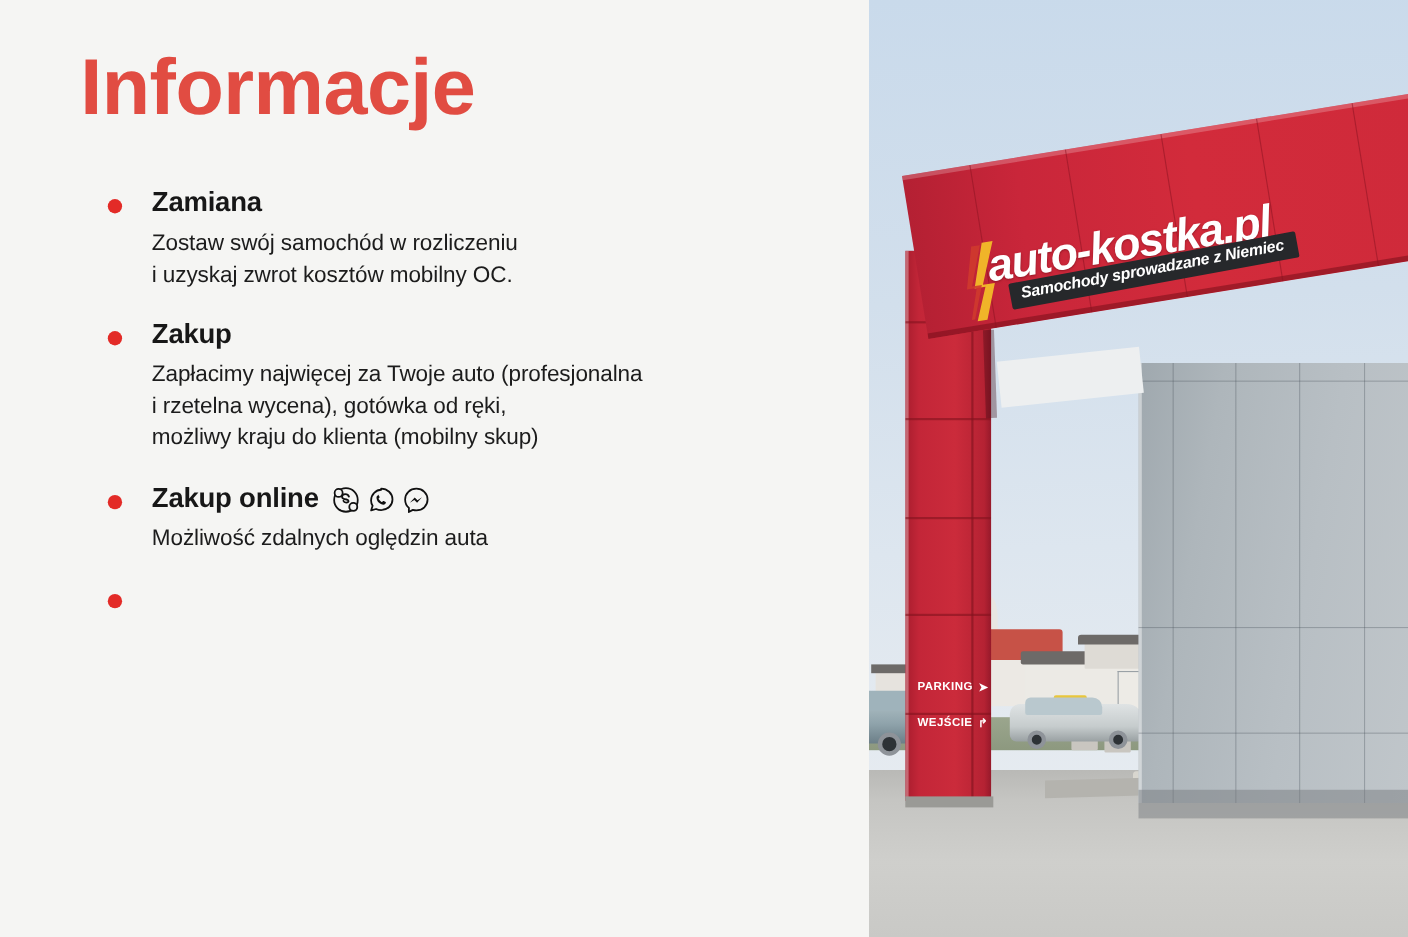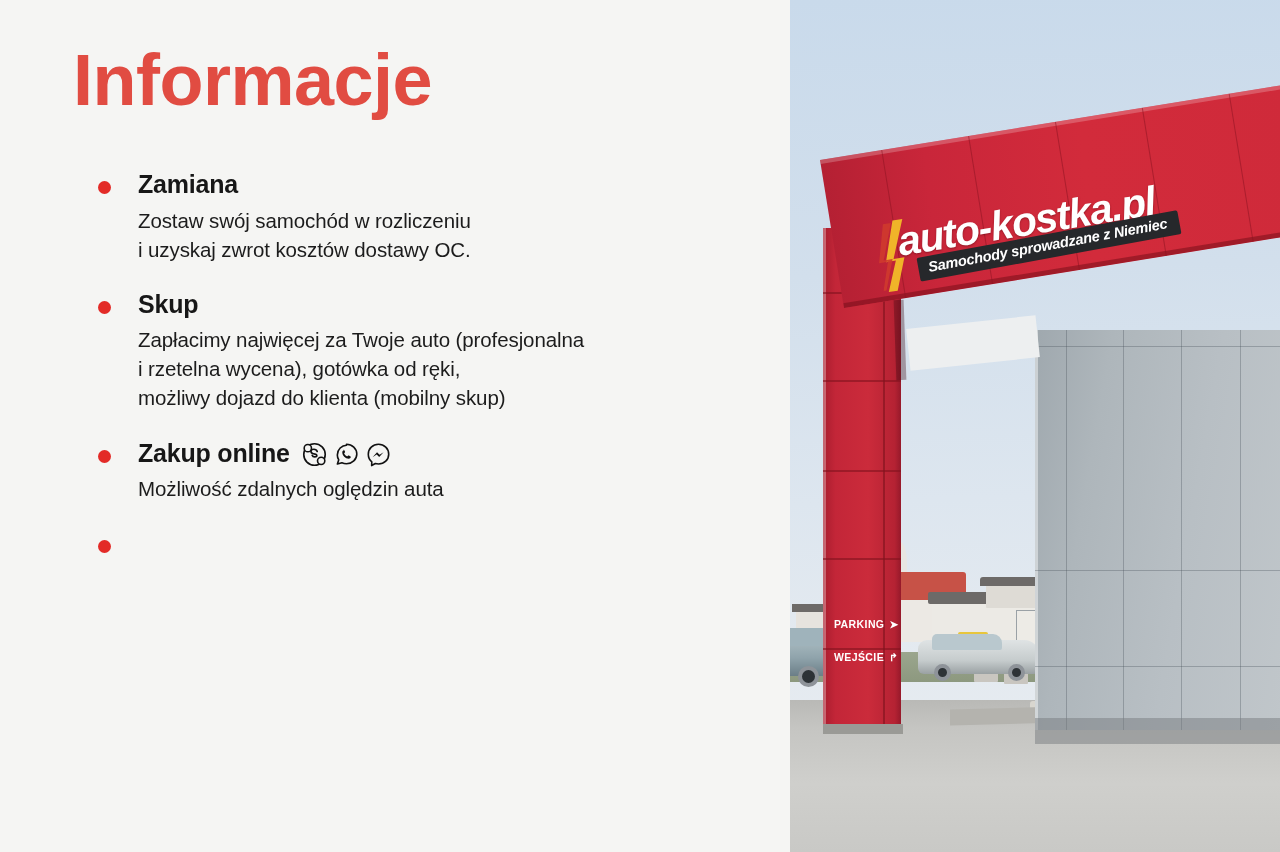--- a/index.html
+++ b/index.html
@@ -439,33 +439,33 @@
 
     <div class="bullet-list">
 
       <div class="bullet-item">
         <span class="bullet-dot"></span>
         <div class="bullet-heading">
           <span class="htext">Zamiana</span>
         </div>
         <div class="bullet-body">
           <span class="line">Zostaw swój samochód w rozliczeniu</span>
-          <span class="line">i uzyskaj zwrot kosztów dostawy OC.</span>
+          <span class="line">i uzyskaj zwrot kosztów mobilny OC.</span>
         </div>
       </div>
 
       <div class="bullet-item">
         <span class="bullet-dot"></span>
         <div class="bullet-heading">
-          <span class="htext">Skup</span>
+          <span class="htext">Zakup</span>
         </div>
         <div class="bullet-body">
           <span class="line">Zapłacimy najwięcej za Twoje auto (profesjonalna</span>
           <span class="line">i rzetelna wycena), gotówka od ręki,</span>
-          <span class="line">możliwy dojazd do klienta (mobilny skup)</span>
+          <span class="line">możliwy kraju do klienta (mobilny skup)</span>
         </div>
       </div>
 
       <div class="bullet-item">
         <span class="bullet-dot"></span>
         <div class="bullet-heading">
           <span class="htext">Zakup online</span>
           <span class="social-row">
 
             <span>

